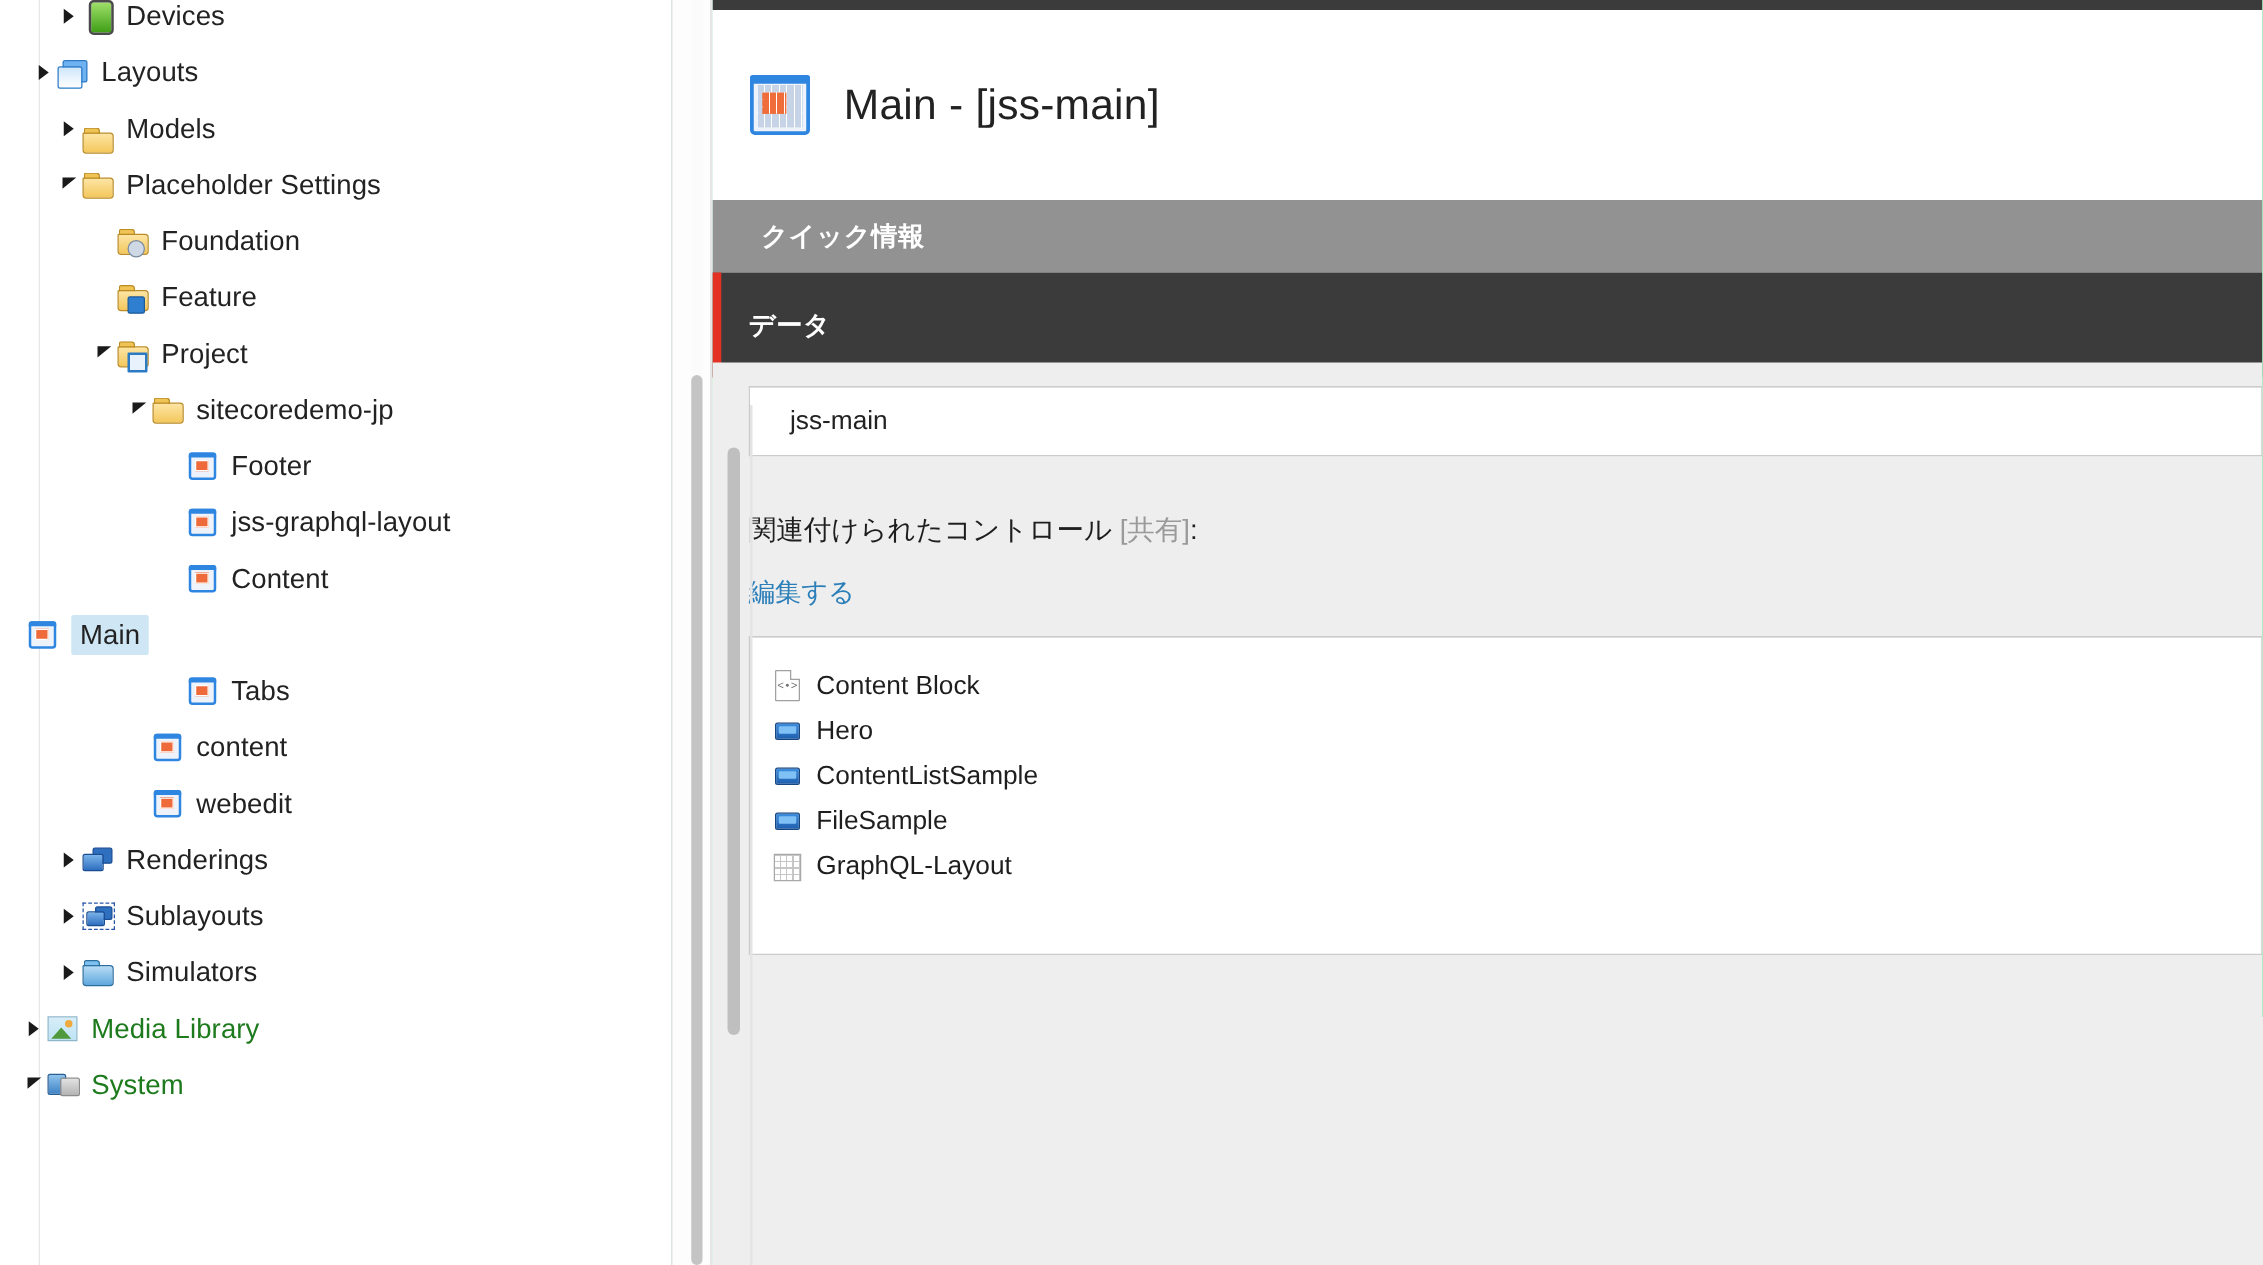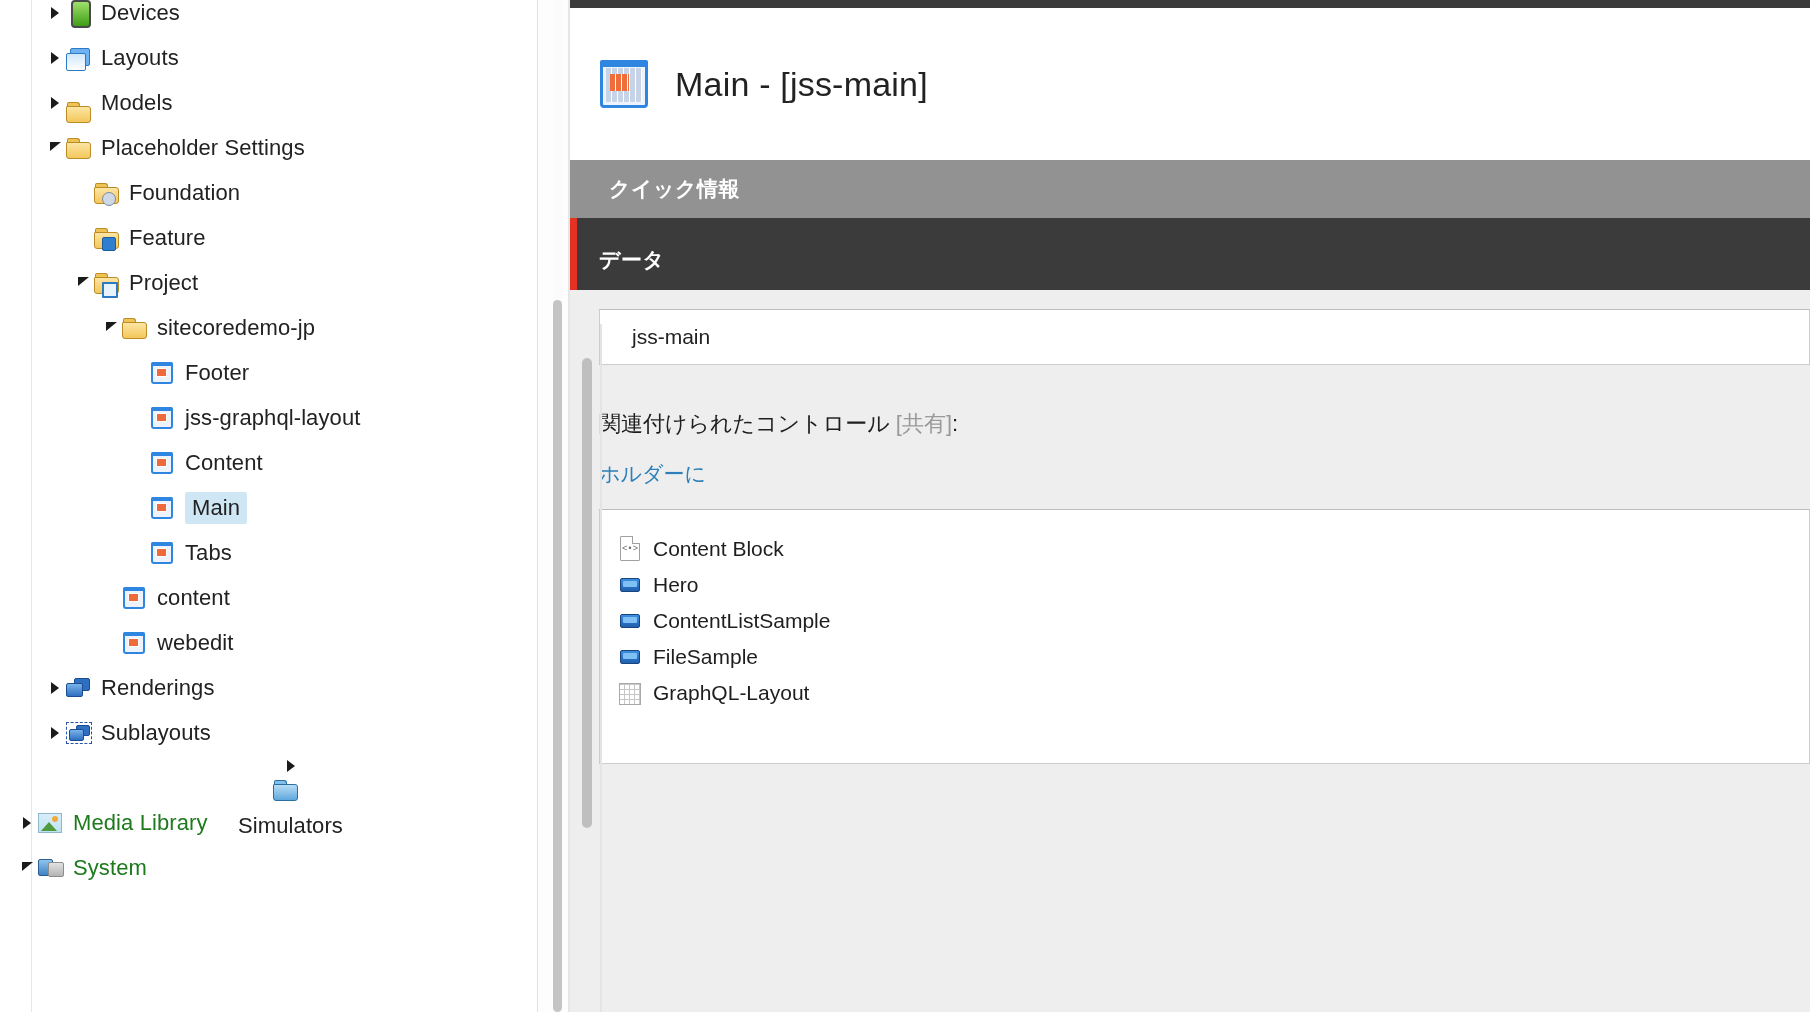--- a/index.html
+++ b/index.html
@@ -273,21 +273,21 @@
   <div class="tree-pane">
     <div class="tree-gutter"></div>
     <div class="tree-inner" id="tree-inner">
         <div class="node" style="padding-left: 44px;">
           <div class="twisty collapsed"></div>
           <div class="ico">
             <div class="ico-device"></div>
           </div>
           <span class="lbl">Devices</span>
         </div>
-        <div class="node" style="padding-left: 44px;">
+        <div class="node" style="padding-left: 24px;">
           <div class="twisty collapsed"></div>
           <div class="ico">
             <div class="ico-layouts"></div>
           </div>
           <span class="lbl">Layouts</span>
         </div>
         <div class="node" style="padding-left: 44px; align-items: flex-end;">
           <div class="twisty collapsed"></div>
           <div class="ico">
             <div class="ico-folder"></div>
@@ -349,21 +349,21 @@
           </div>
           <span class="lbl">jss-graphql-layout</span>
         </div>
         <div class="node" style="padding-left: 128px;">
           <div class="twisty none"></div>
           <div class="ico">
             <div class="ico-ph"></div>
           </div>
           <span class="lbl">Content</span>
         </div>
-        <div class="node selected" style="padding-left: 128px;">
+        <div class="node selected" style="">
           <div class="twisty none"></div>
           <div class="ico">
             <div class="ico-ph"></div>
           </div>
           <span class="lbl">Main</span>
         </div>
         <div class="node" style="padding-left: 128px;">
           <div class="twisty none"></div>
           <div class="ico">
             <div class="ico-ph"></div>
@@ -391,21 +391,21 @@
           </div>
           <span class="lbl">Renderings</span>
         </div>
         <div class="node" style="padding-left: 44px;">
           <div class="twisty collapsed"></div>
           <div class="ico">
             <div class="ico-sub"></div>
           </div>
           <span class="lbl">Sublayouts</span>
         </div>
-        <div class="node" style="padding-left: 44px; flex-direction: column;">
+        <div class="node" style="padding-left: 44px;">
           <div class="twisty collapsed"></div>
           <div class="ico">
             <div class="ico-folder-blue"></div>
           </div>
           <span class="lbl">Simulators</span>
         </div>
         <div class="node" style="padding-left: 16px;">
           <div class="twisty collapsed"></div>
           <div class="ico">
             <div class="ico-media"></div>
@@ -460,21 +460,21 @@
 
 
       <div class="text-input" title="jss-main">jss-main</div>
 
       <div class="assoc-label">
         <span>関連付けられたコントロール</span>
         <span class="shared">[共有]</span><span>:</span>
       </div>
 
       <div>
-        <span class="edit-link">ホルダーに</span>
+        <span class="edit-link">編集する</span>
       </div>
 
       <div class="ctrl-box" id="ctrl-box">
           <div class="ctrl-row">
             <div class="ci">
               <div class="ci-doc">
                 <div class="code">&lt;•&gt;</div>
               </div>
             </div>
             <span class="ctxt">Content Block</span>

